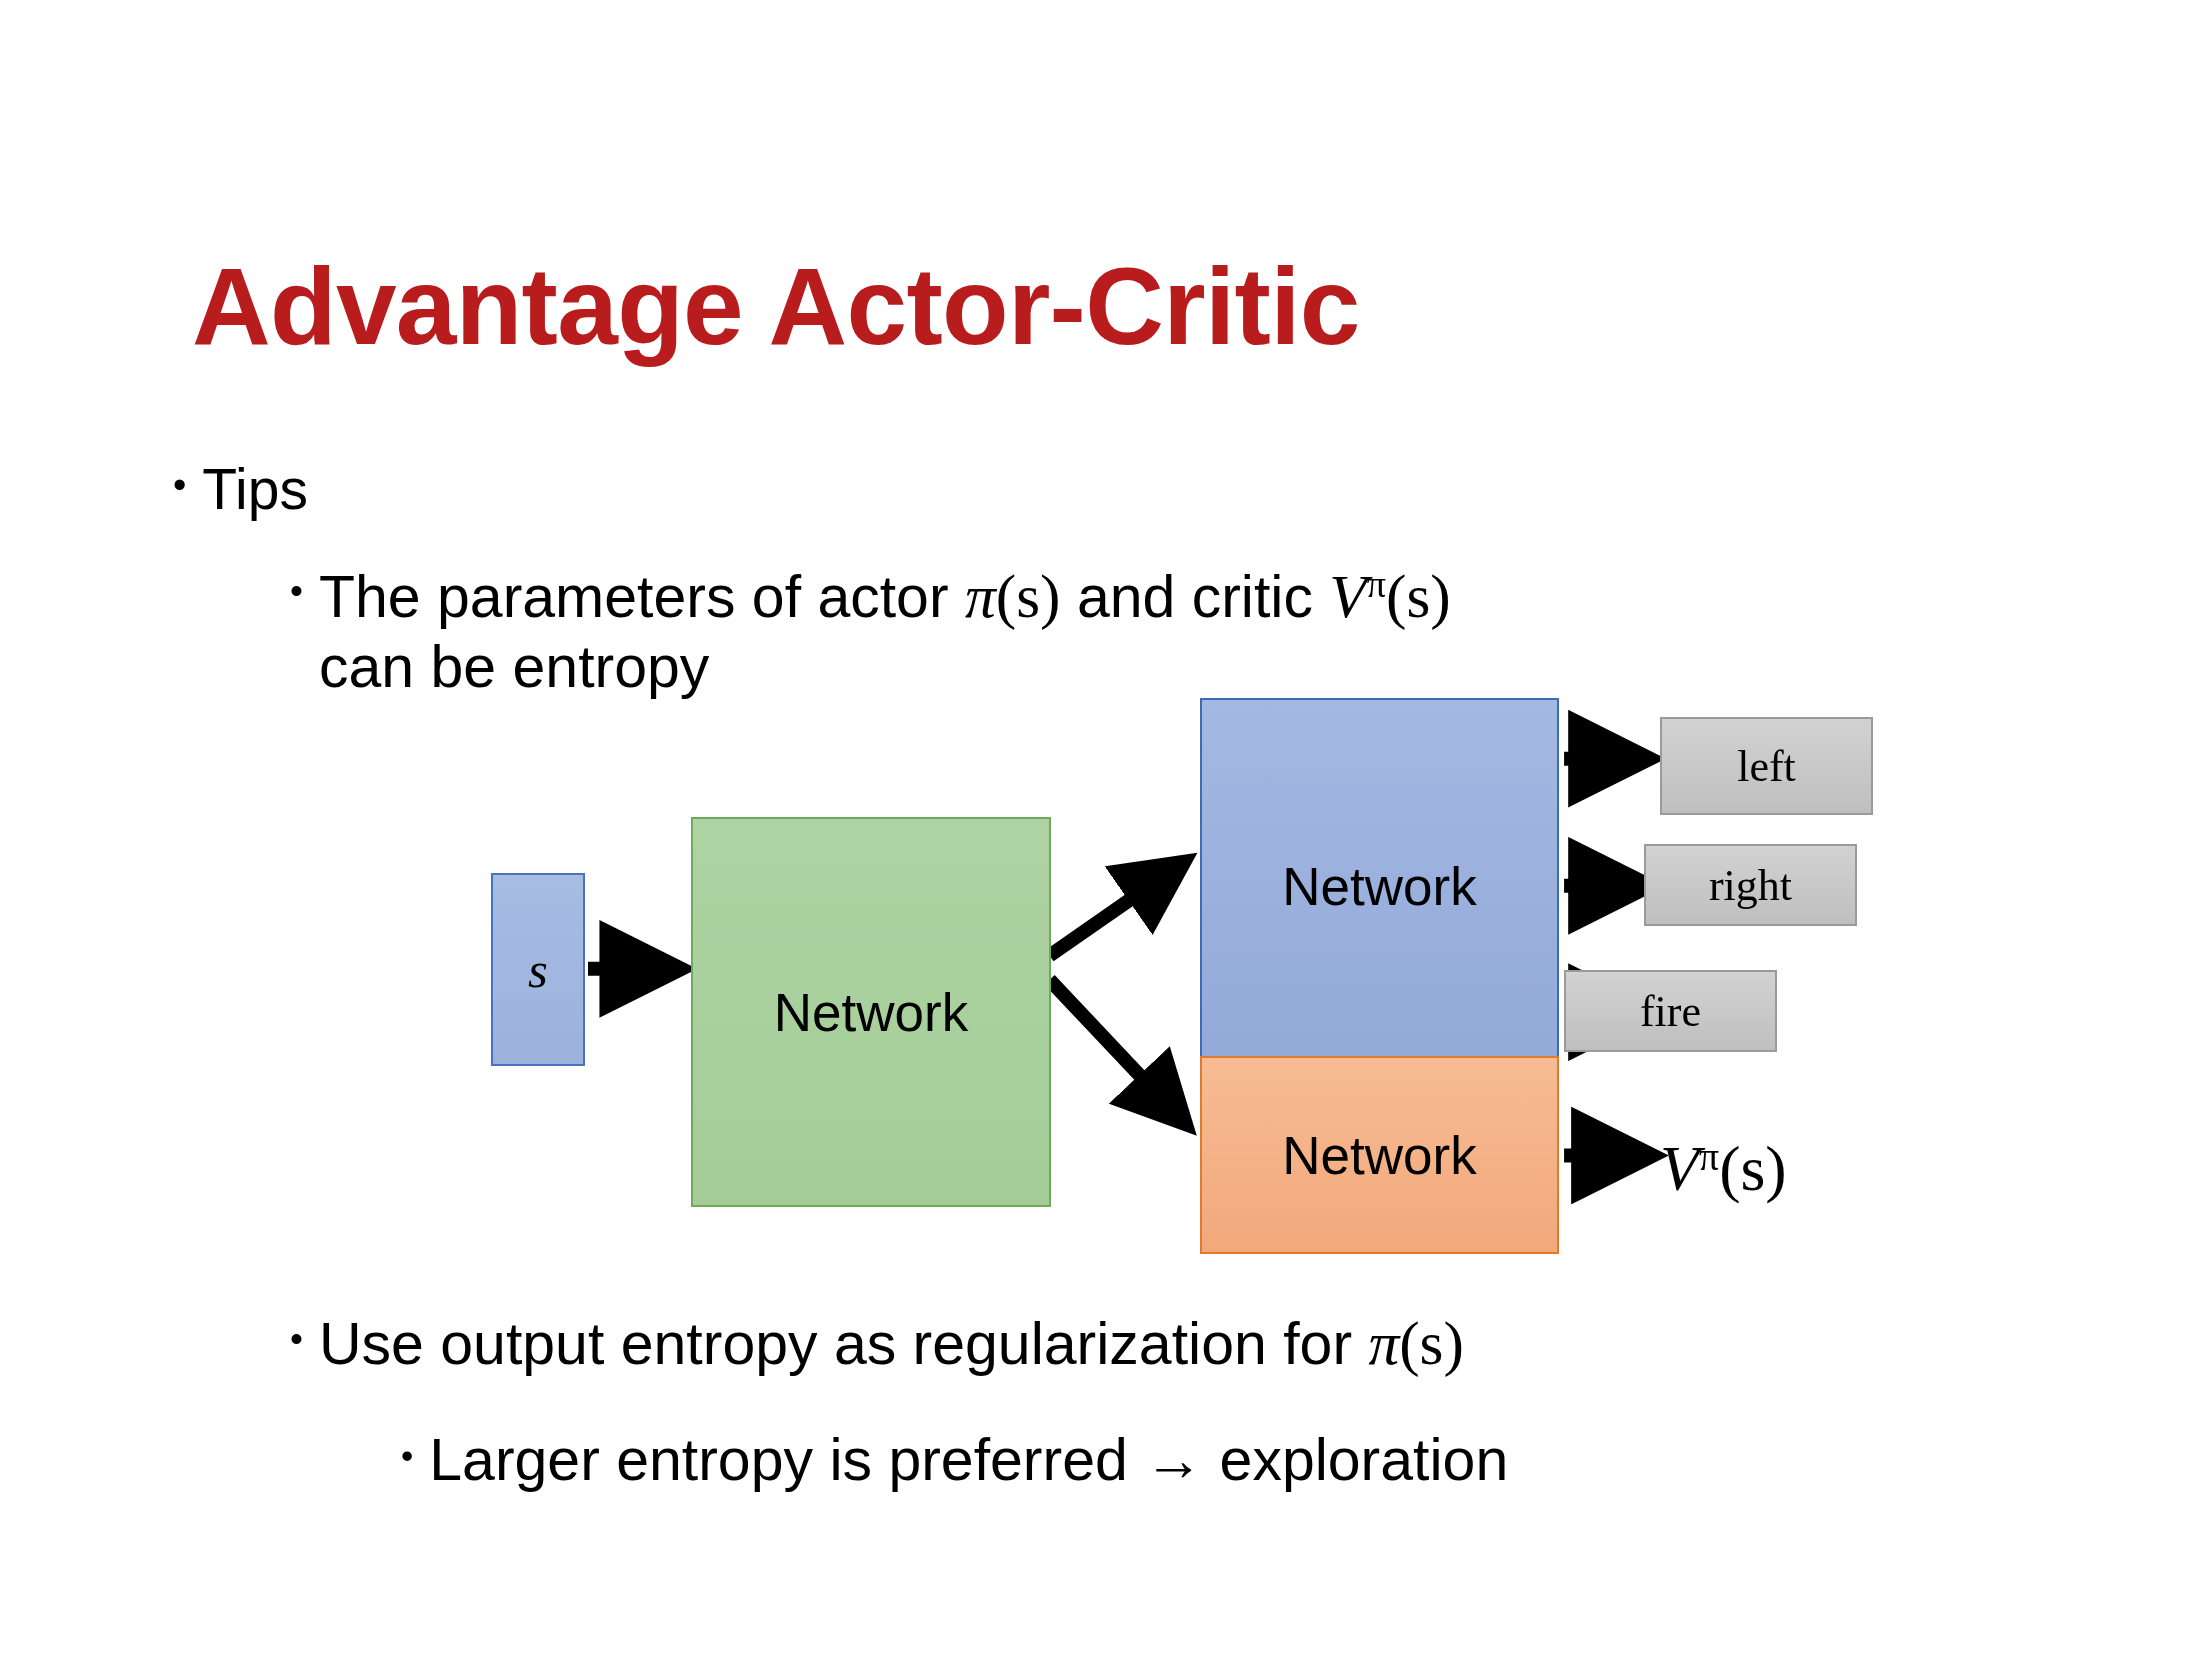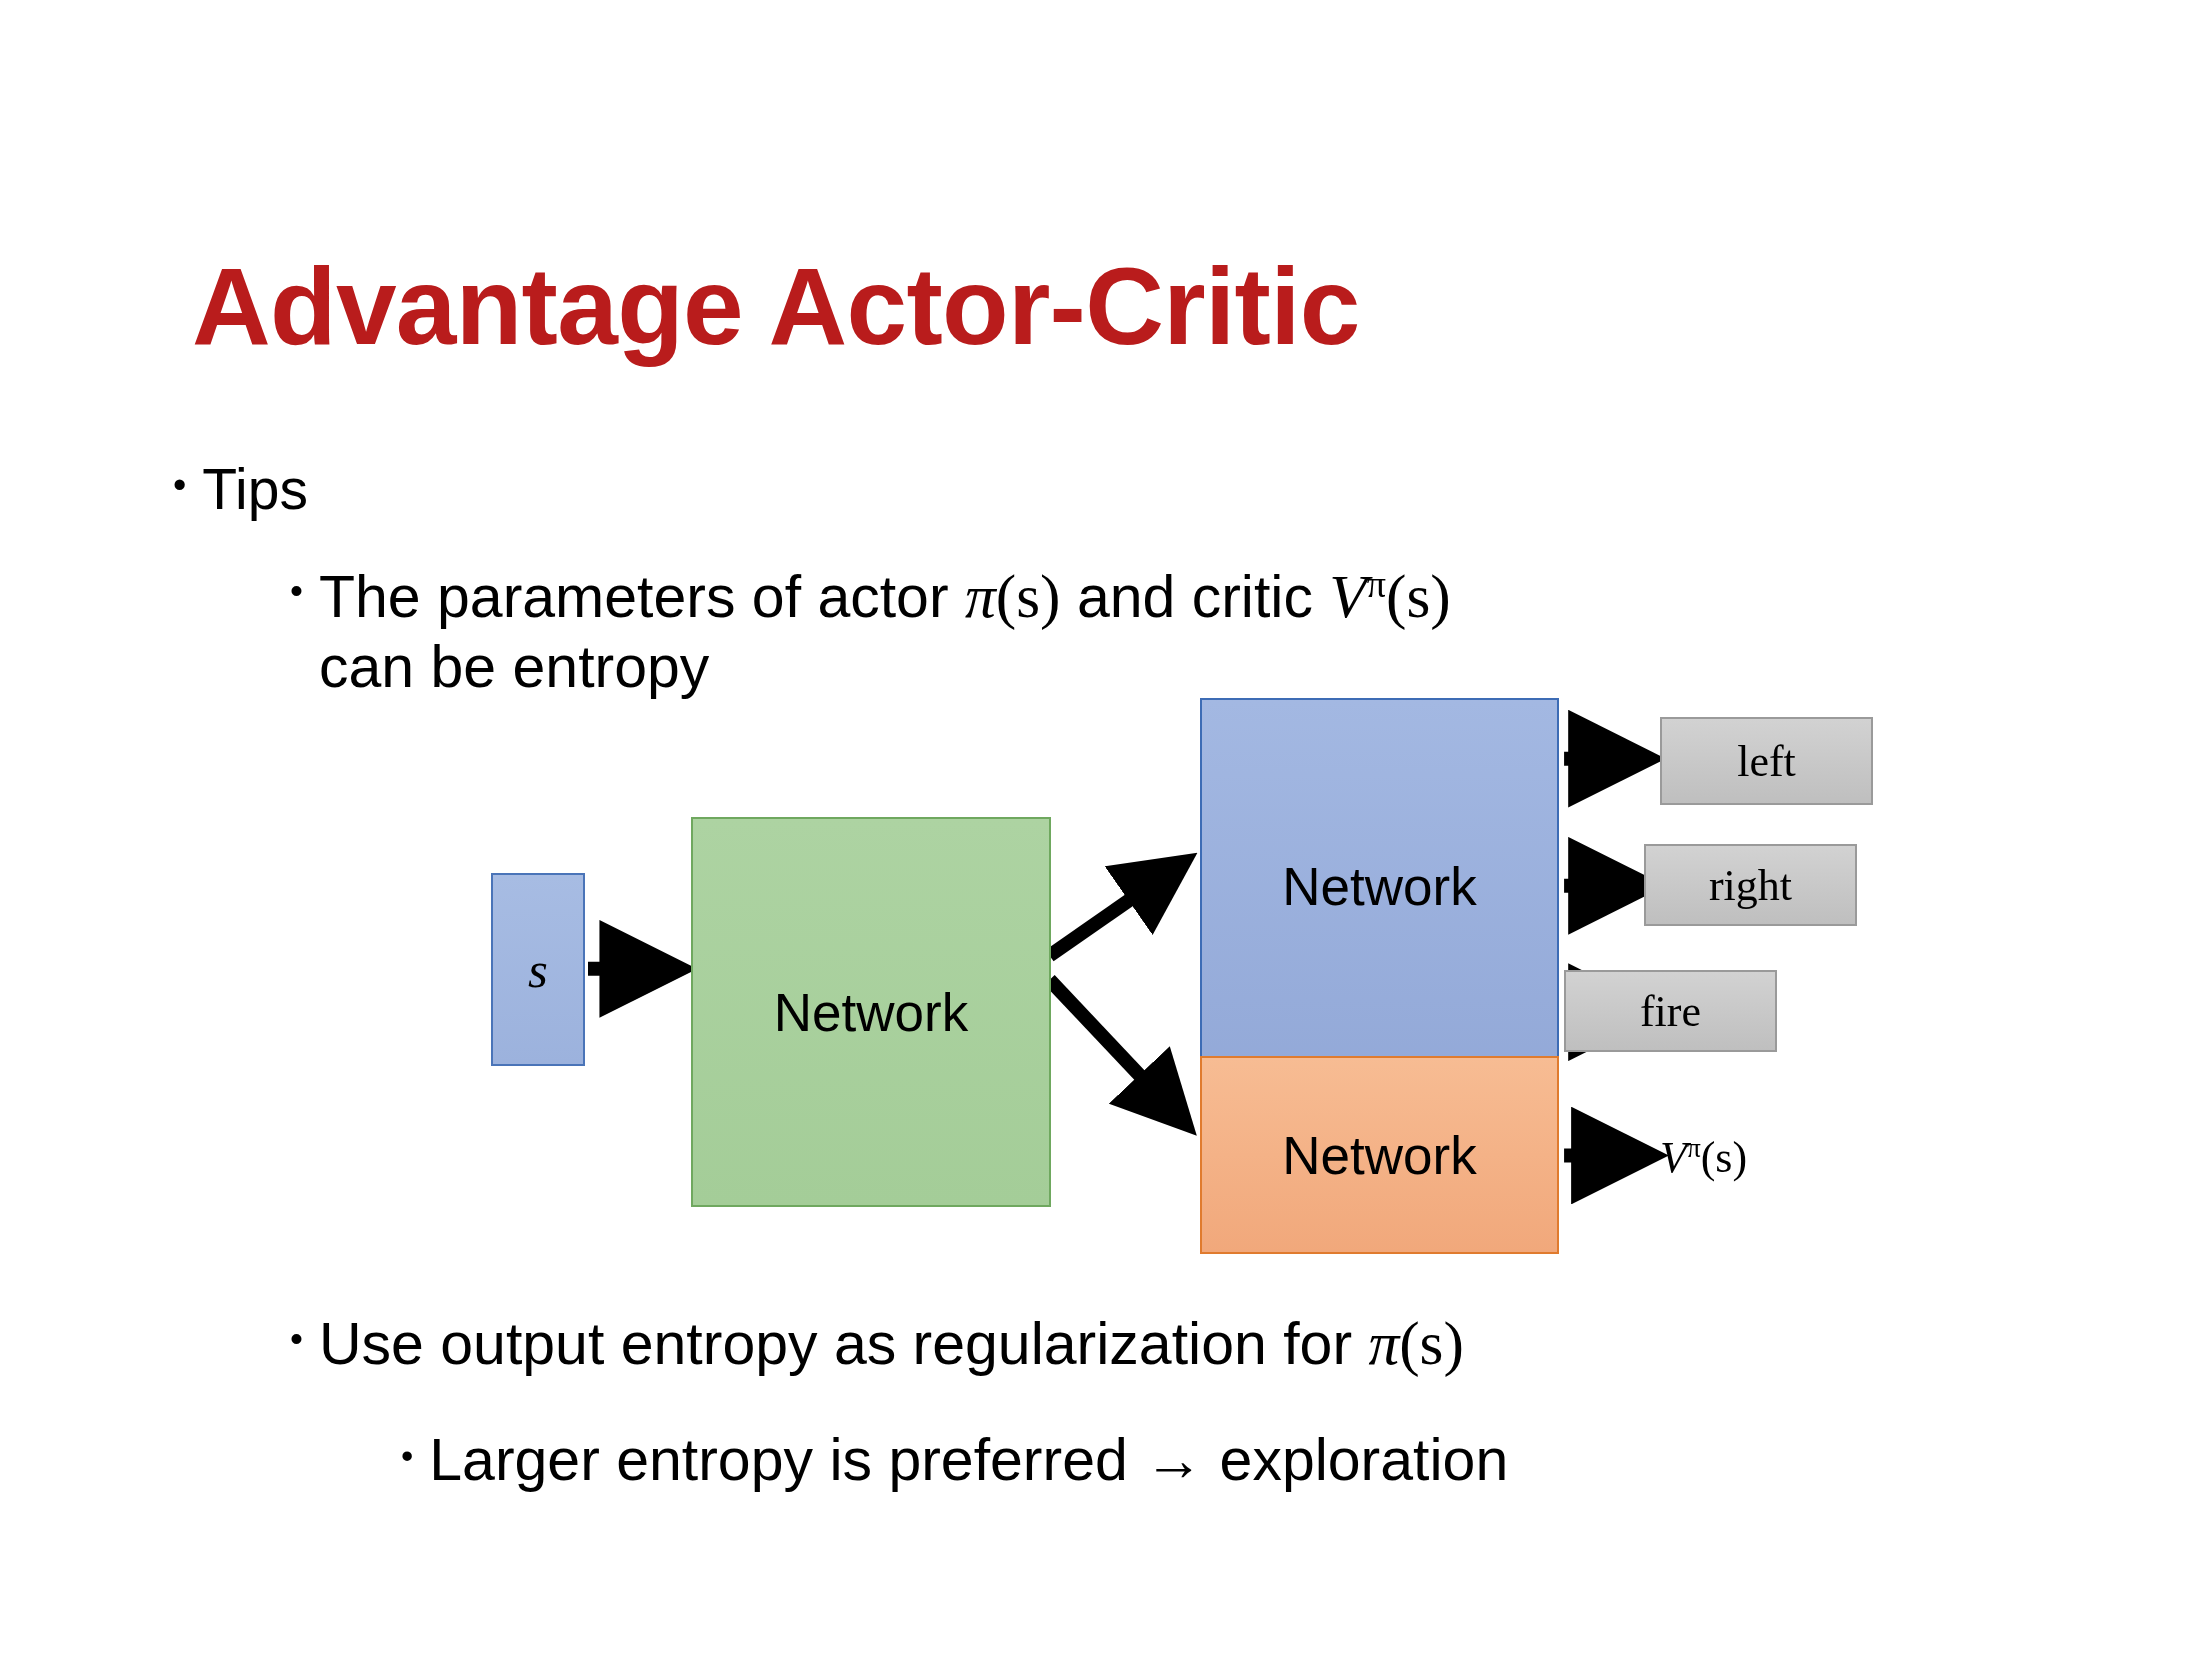--- a/index.html
+++ b/index.html
@@ -150,28 +150,28 @@
     box-sizing: border-box;
     display: flex;
     align-items: center;
     justify-content: center;
     background: linear-gradient(to bottom, #D2D2D2, #BFBFBF);
     border: 2.2px solid #9A9A9A;
     font-family: "Liberation Serif", serif;
     font-size: 44px;
     color: #000000;
   }
-  #out-left  { left: 1660px; top: 717px;  width: 213px; height: 88px; }
+  #out-left  { left: 1660px; top: 717px;  width: 213px; height: 98px; }
   #out-right { left: 1644px; top: 844px; width: 213px; height: 82px; }
   #out-fire  { left: 1564px; top: 970px; width: 213px; height: 82px; }
 
   #critic-output {
     position: absolute;
     left: 1660px; top: 1132px;
-    font-size: 44px;
+    font-size: 64px;
     white-space: nowrap;
   }
 </style>
 </head>
 <body>
 
 <div id="slide">
 
   <h1 id="slide-title">Advantage Actor-Critic</h1>
 

